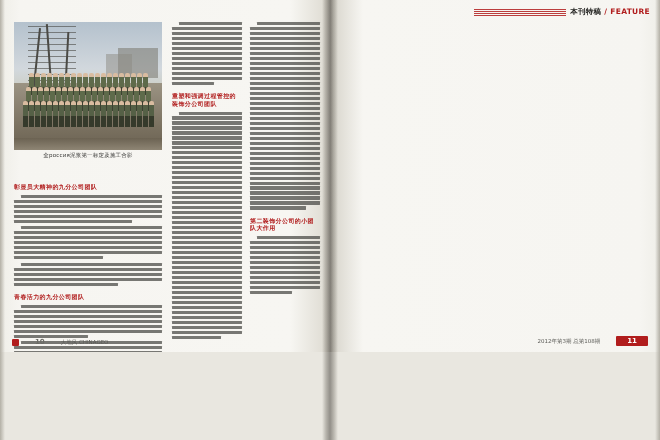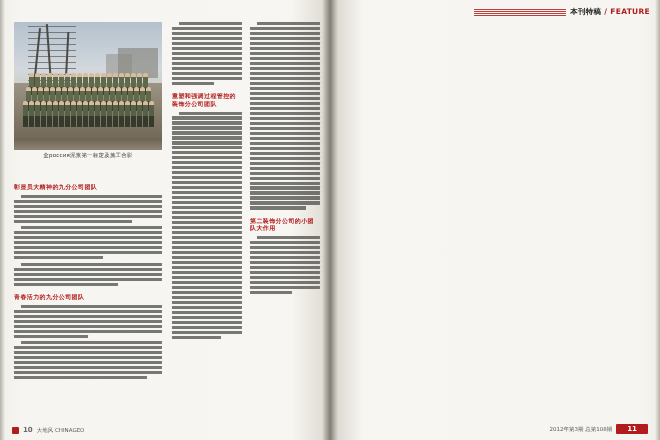--- a/index.html
+++ b/index.html
@@ -7,21 +7,21 @@
     width:660px;height:440px;overflow:hidden;
     background:#b9b6ad;
     font-family:"DejaVu Sans", sans-serif;
   }
   
   .spread{
     position:relative;width:660px;height:440px;
     background:#e9e7e0;
   }
   .page{
-    position:absolute;top:0;height:440px;
+    position:absolute;top:0;height:352px;
     background:#f3f2ed;
     overflow:hidden;
   }
   .page.left{left:0;width:330px;
     background:linear-gradient(to right,#efeee8 0%,#f6f5f1 6%,#f7f6f2 88%,#dedbd2 99%,#cfccc3 100%);}
   .page.right{left:330px;width:330px;
     background:linear-gradient(to left,#efeee8 0%,#f6f5f1 6%,#f7f6f2 90%,#d9d6cd 99%,#c6c3ba 100%);}
   .gutter{
     position:absolute;left:322px;top:0;width:16px;height:440px;
     background:linear-gradient(to right,rgba(90,85,75,0.00),rgba(70,65,55,0.30),rgba(40,36,30,0.45),rgba(70,65,55,0.28),rgba(90,85,75,0.00));
@@ -98,21 +98,21 @@
   }
   .p{margin:0 0 3.5px;}
   
   .tl{display:block;height:3.1px;margin-bottom:1.9px;
     background:#4a4a46;opacity:.74;border-radius:.4px;}
   .tl.i{margin-left:7px;}
   .tl.e90{width:90%}.tl.e80{width:80%}.tl.e70{width:70%}.tl.e60{width:60%}
   .tl.e50{width:50%}
   
   .folio{
-    position:absolute;bottom:6px;display:flex;align-items:center;gap:4px;
+    position:absolute;bottom:6px;display:flex;align-items:center;gap:16px;
     font-size:5.5px;color:#5a5a56;
   }
   .folio.left{left:12px;}
   .folio.right{right:12px;}
   .folio .num{
     font-size:7px;font-weight:bold;color:#fff;background:#b11d1d;
     padding:1px 11px;border-radius:1px;
   }
   .folio .numdark{font-size:7px;font-weight:bold;color:#6b6b66;}
   .folio .mark{

